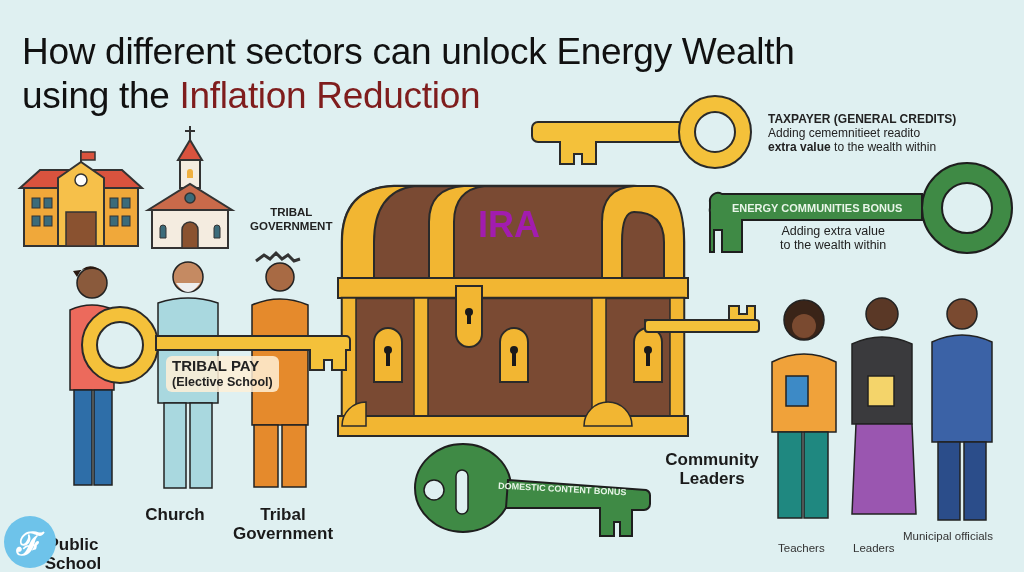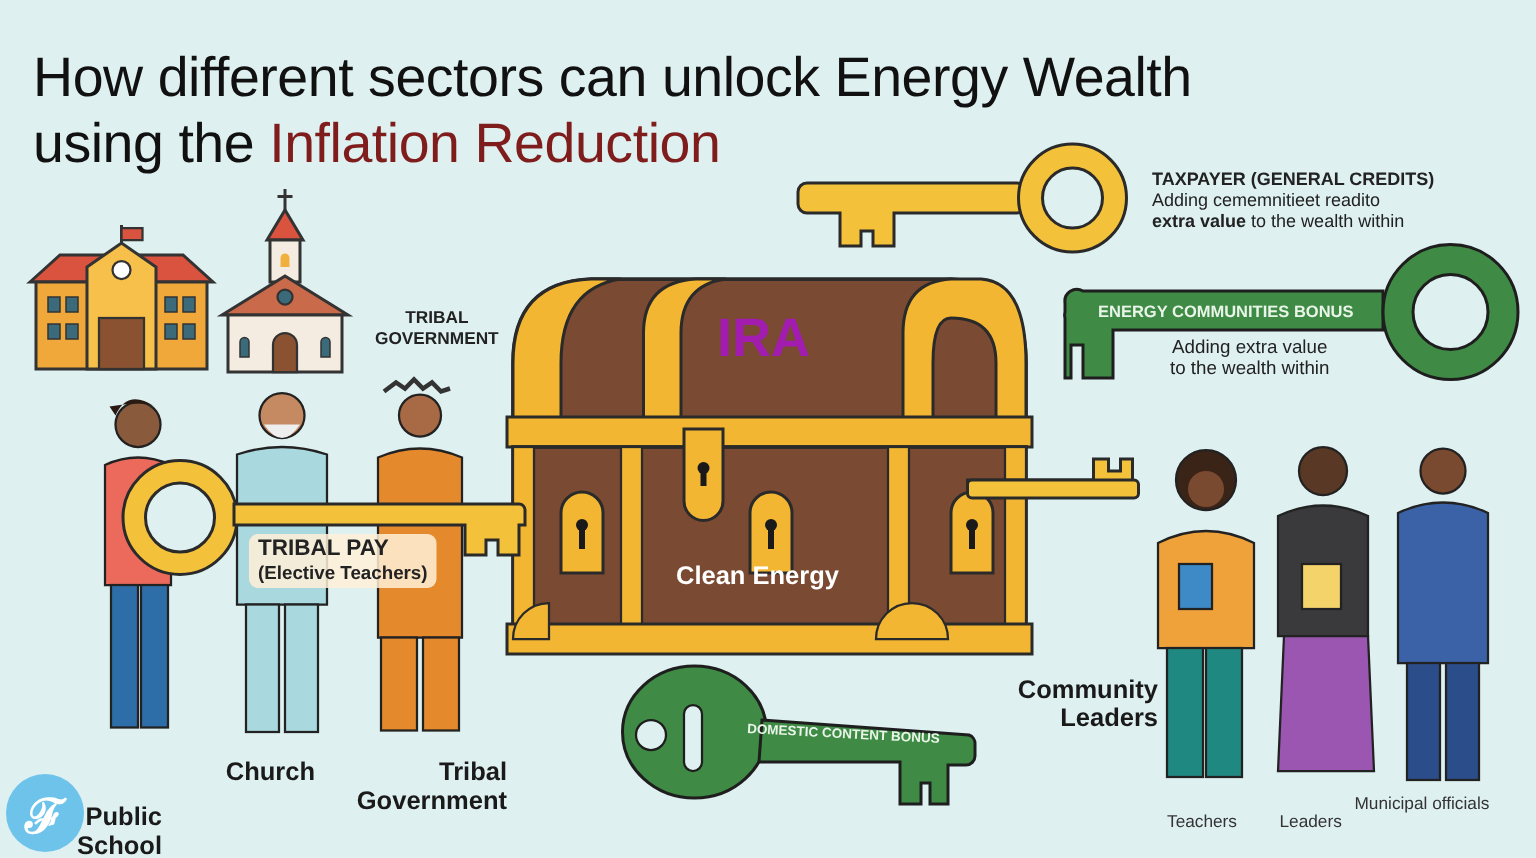--- a/index.html
+++ b/index.html
@@ -8,21 +8,21 @@
     background: #dff0f1;
     font-family: "Liberation Sans", "DejaVu Sans", sans-serif;
     position: relative;
   }
   .abs { position: absolute; }
   .title {
     left: 22px; top: 30px; font-size: 37px; font-weight: normal; color: #111;
     line-height: 44px; letter-spacing: -0.3px;
   }
   .title .accent { color: #7f1d1d; }
-  .label-dark { color: #1a1a1a; font-weight: bold; text-align: right; }
+  .label-dark { color: #1a1a1a; font-weight: bold; text-align: center; }
   .lbl-bottom { font-size: 17px; line-height: 19px; }
   .small-cap { font-size: 11.5px; font-weight: bold; color: #222; text-align: center; line-height: 14px; }
   .tax-text { font-size: 12px; color: #222; line-height: 14px; }
   .tax-text b { font-weight: bold; margin-top: 30px; }
   .bubble {
     background: rgba(255,240,215,0.85); border-radius: 6px; padding: 2px 6px;
     color: #222; font-weight: bold;
   }
   .leader-cap { font-size: 11.5px; color: #333; }
   svg { overflow: visible; }
@@ -123,21 +123,20 @@
     <rect x="178" y="168" width="4" height="16" fill="#1a1a1a"></rect>
   <path d="M300 200 v-40 a14 14 0 0 1 28 0 v40z" fill="#f2b632" stroke="#2a2a2a" stroke-width="2"></path>
   <circle cx="314" cy="168" r="4" fill="#1a1a1a"></circle>
     <rect x="312" y="168" width="4" height="16" fill="#1a1a1a"></rect>
 
   <path d="M8 244 a24 24 0 0 1 24 -24 v24z" fill="#f2b632" stroke="#2a2a2a" stroke-width="1.5"></path>
   <path d="M250 244 a24 24 0 0 1 48 0z" fill="#f2b632" stroke="#2a2a2a" stroke-width="1.5"></path>
 </svg>
 <div class="abs" style="left:478px;top:204px;font-size:36px;font-weight:bold;color:#a21caf">IRA</div>
 <div class="abs" style="left:430px;top:374px;width:150px;font-size:17px;font-weight:bold;color:#fff;text-align:center;line-height:20px">
-  <div>Clean Energy</div>
 </div>
 
 <svg class="abs" style="left:645px;top:300px" width="130" height="42">
   <path d="M0 26 h110 v-20 h-8 v8 h-8 v-8 h-10 v14 h-84z" fill="#f4c13a" stroke="#2a2a2a" stroke-width="2"></path>
   <rect x="0" y="20" width="114" height="12" rx="3" fill="#f4c13a" stroke="#2a2a2a" stroke-width="2"></rect>
 </svg>
 
 <svg class="abs" style="left:30px;top:255px" width="320" height="240">
 
   <circle cx="62" cy="28" r="15" fill="#8a5a3c" stroke="#222" stroke-width="1.5"></circle>
@@ -159,21 +158,21 @@
   <rect x="252" y="170" width="24" height="62" fill="#e58a2c" stroke="#222" stroke-width="1.5"></rect>
 </svg>
 
 <svg class="abs" style="left:80px;top:300px" width="280" height="100">
   <circle cx="40" cy="45" r="38" fill="#f4c13a" stroke="#2a2a2a" stroke-width="2"></circle>
   <circle cx="40" cy="45" r="23" fill="#dff0f1" stroke="#2a2a2a" stroke-width="2"></circle>
   <path d="M76 36 h190 a4 4 0 0 1 4 4 v10 h-4 v20 h-14 v-10 h-8 v10 h-14 v-20 h-154z" fill="#f4c13a" stroke="#2a2a2a" stroke-width="2"></path>
 </svg>
 <div class="abs bubble" style="left:166px;top:356px;font-size:15px;line-height:16px">
   <div>TRIBAL PAY</div>
-  <div style="font-size:12.5px">(Elective Teachers)</div>
+  <div style="font-size:12.5px">(Elective School)</div>
 </div>
 
 <div class="abs label-dark lbl-bottom" style="left:38px;top:535px;width:70px">
   <div>Public</div>
   <div>School</div>
 </div>
 <div class="abs label-dark lbl-bottom" style="left:140px;top:505px;width:70px">
   <div>Church</div>
 </div>
 <div class="abs label-dark lbl-bottom" style="left:228px;top:505px;width:110px">

